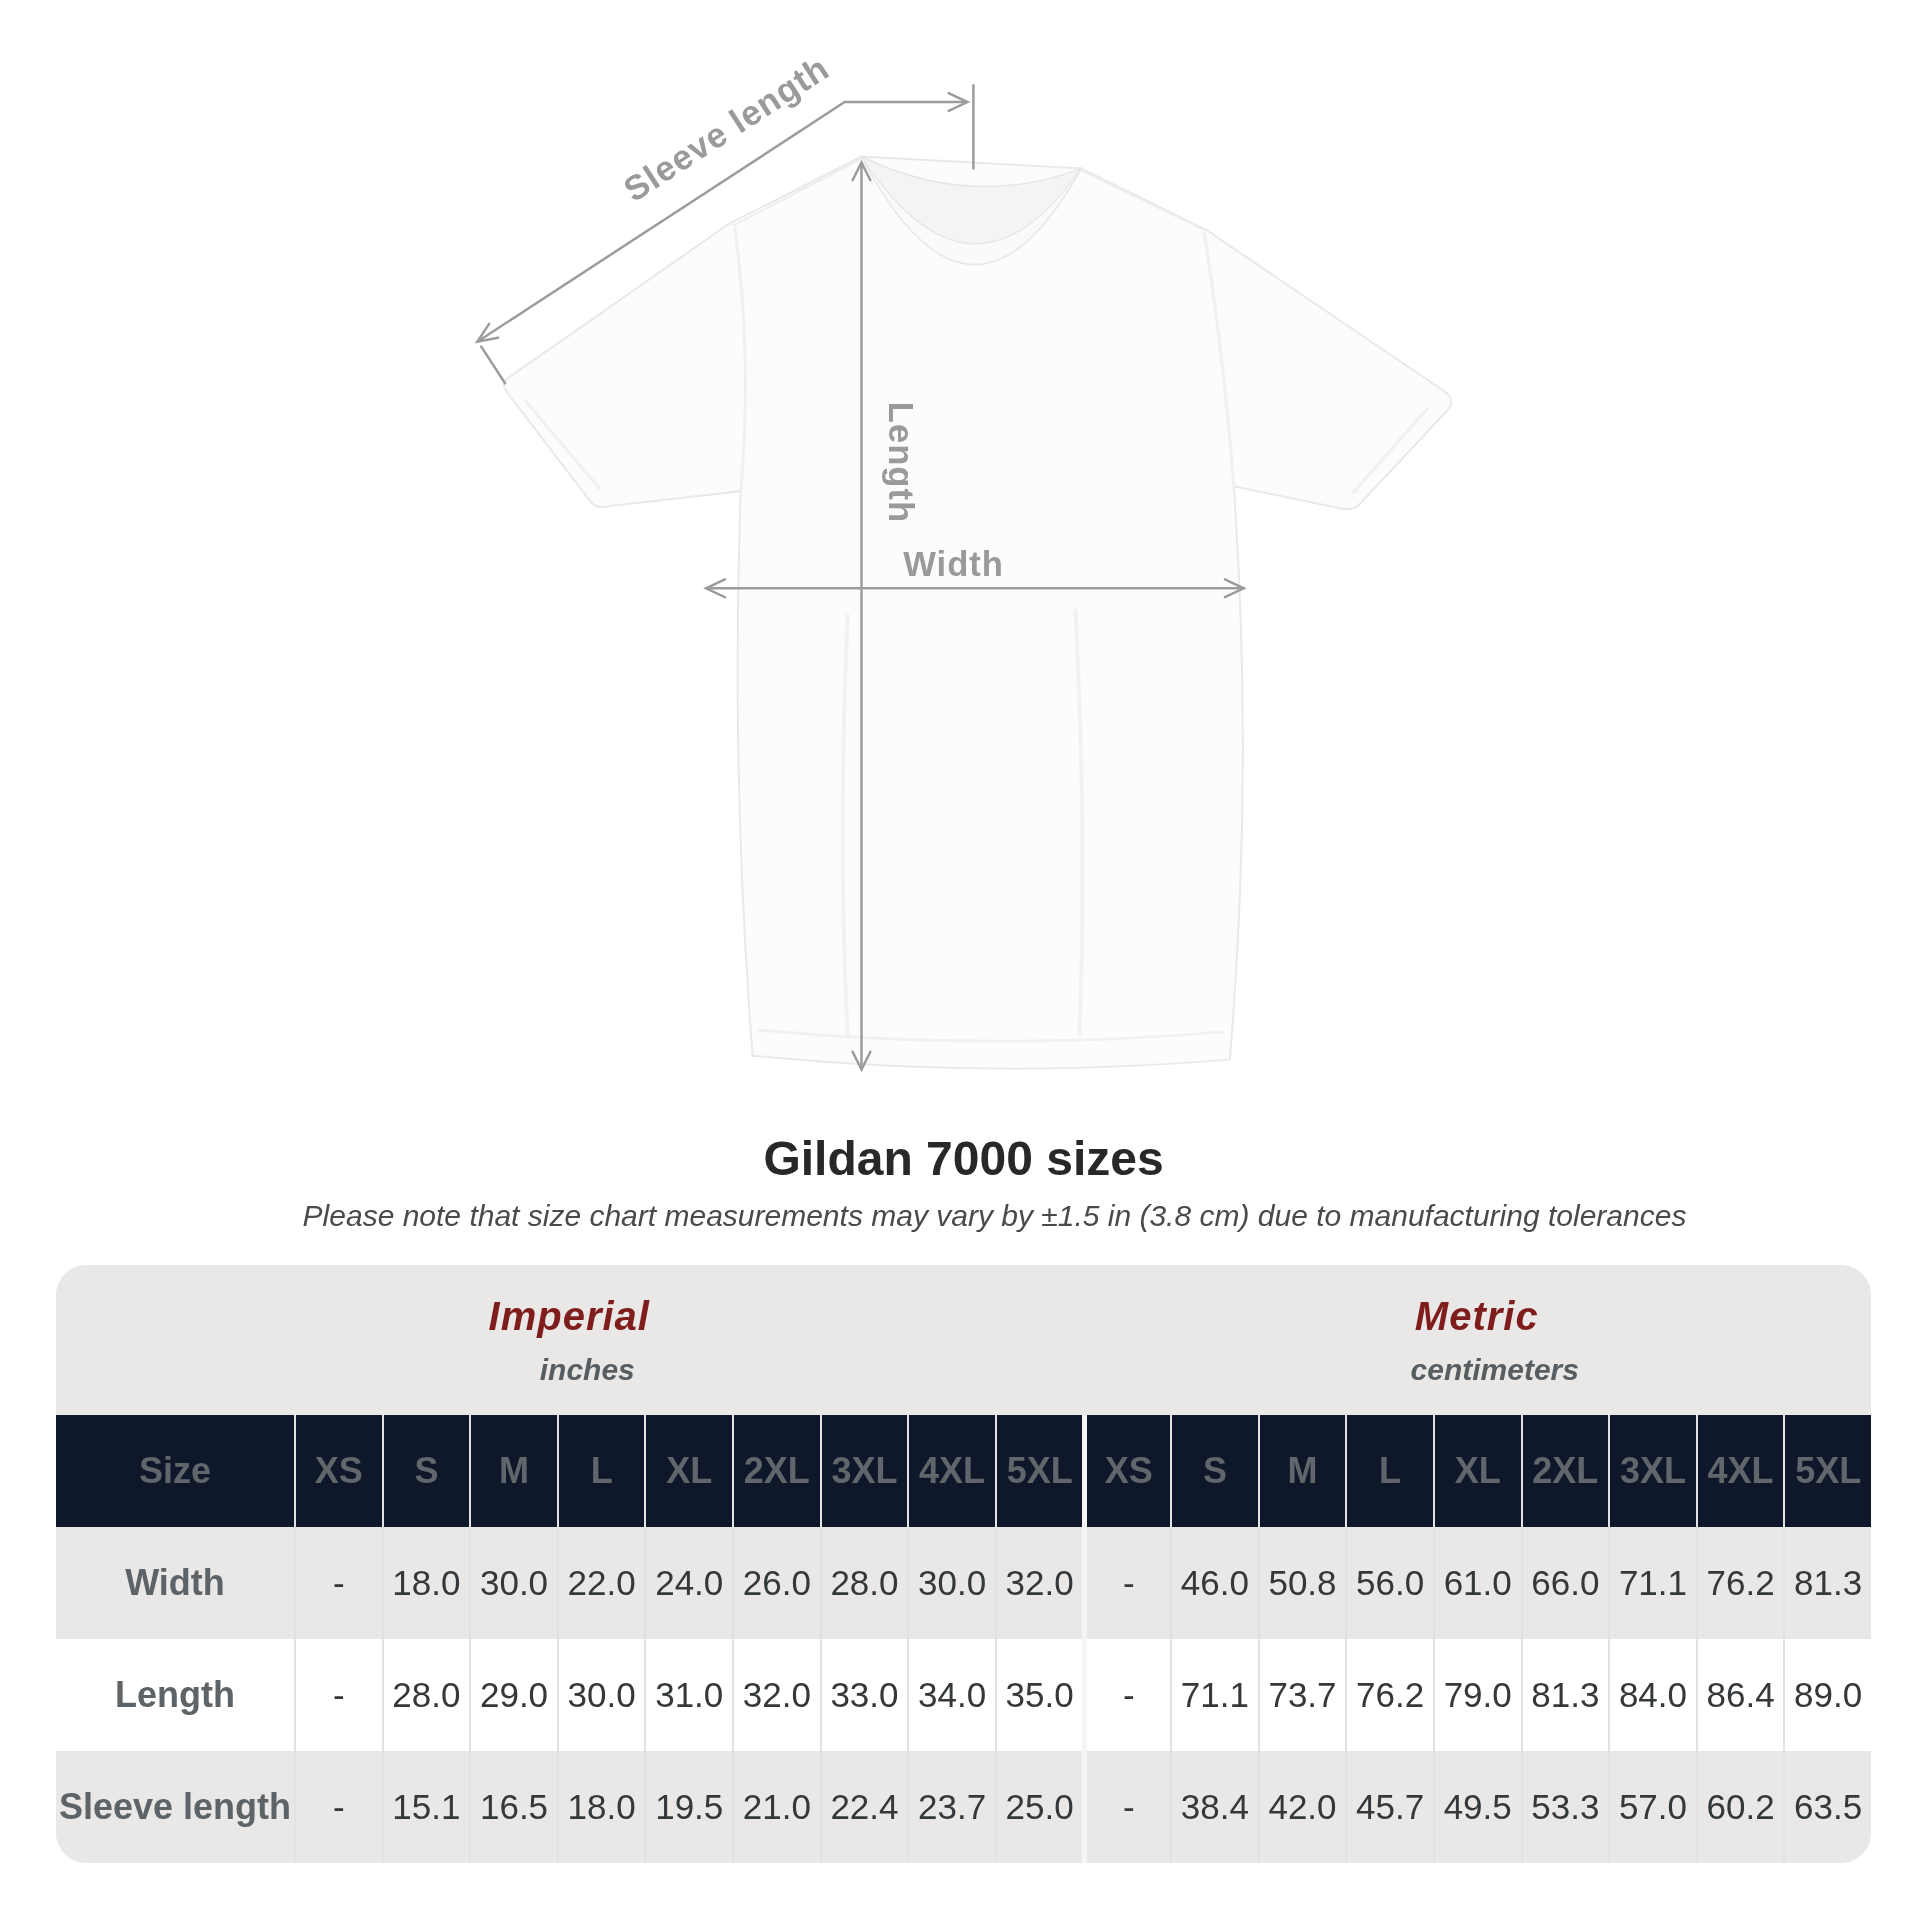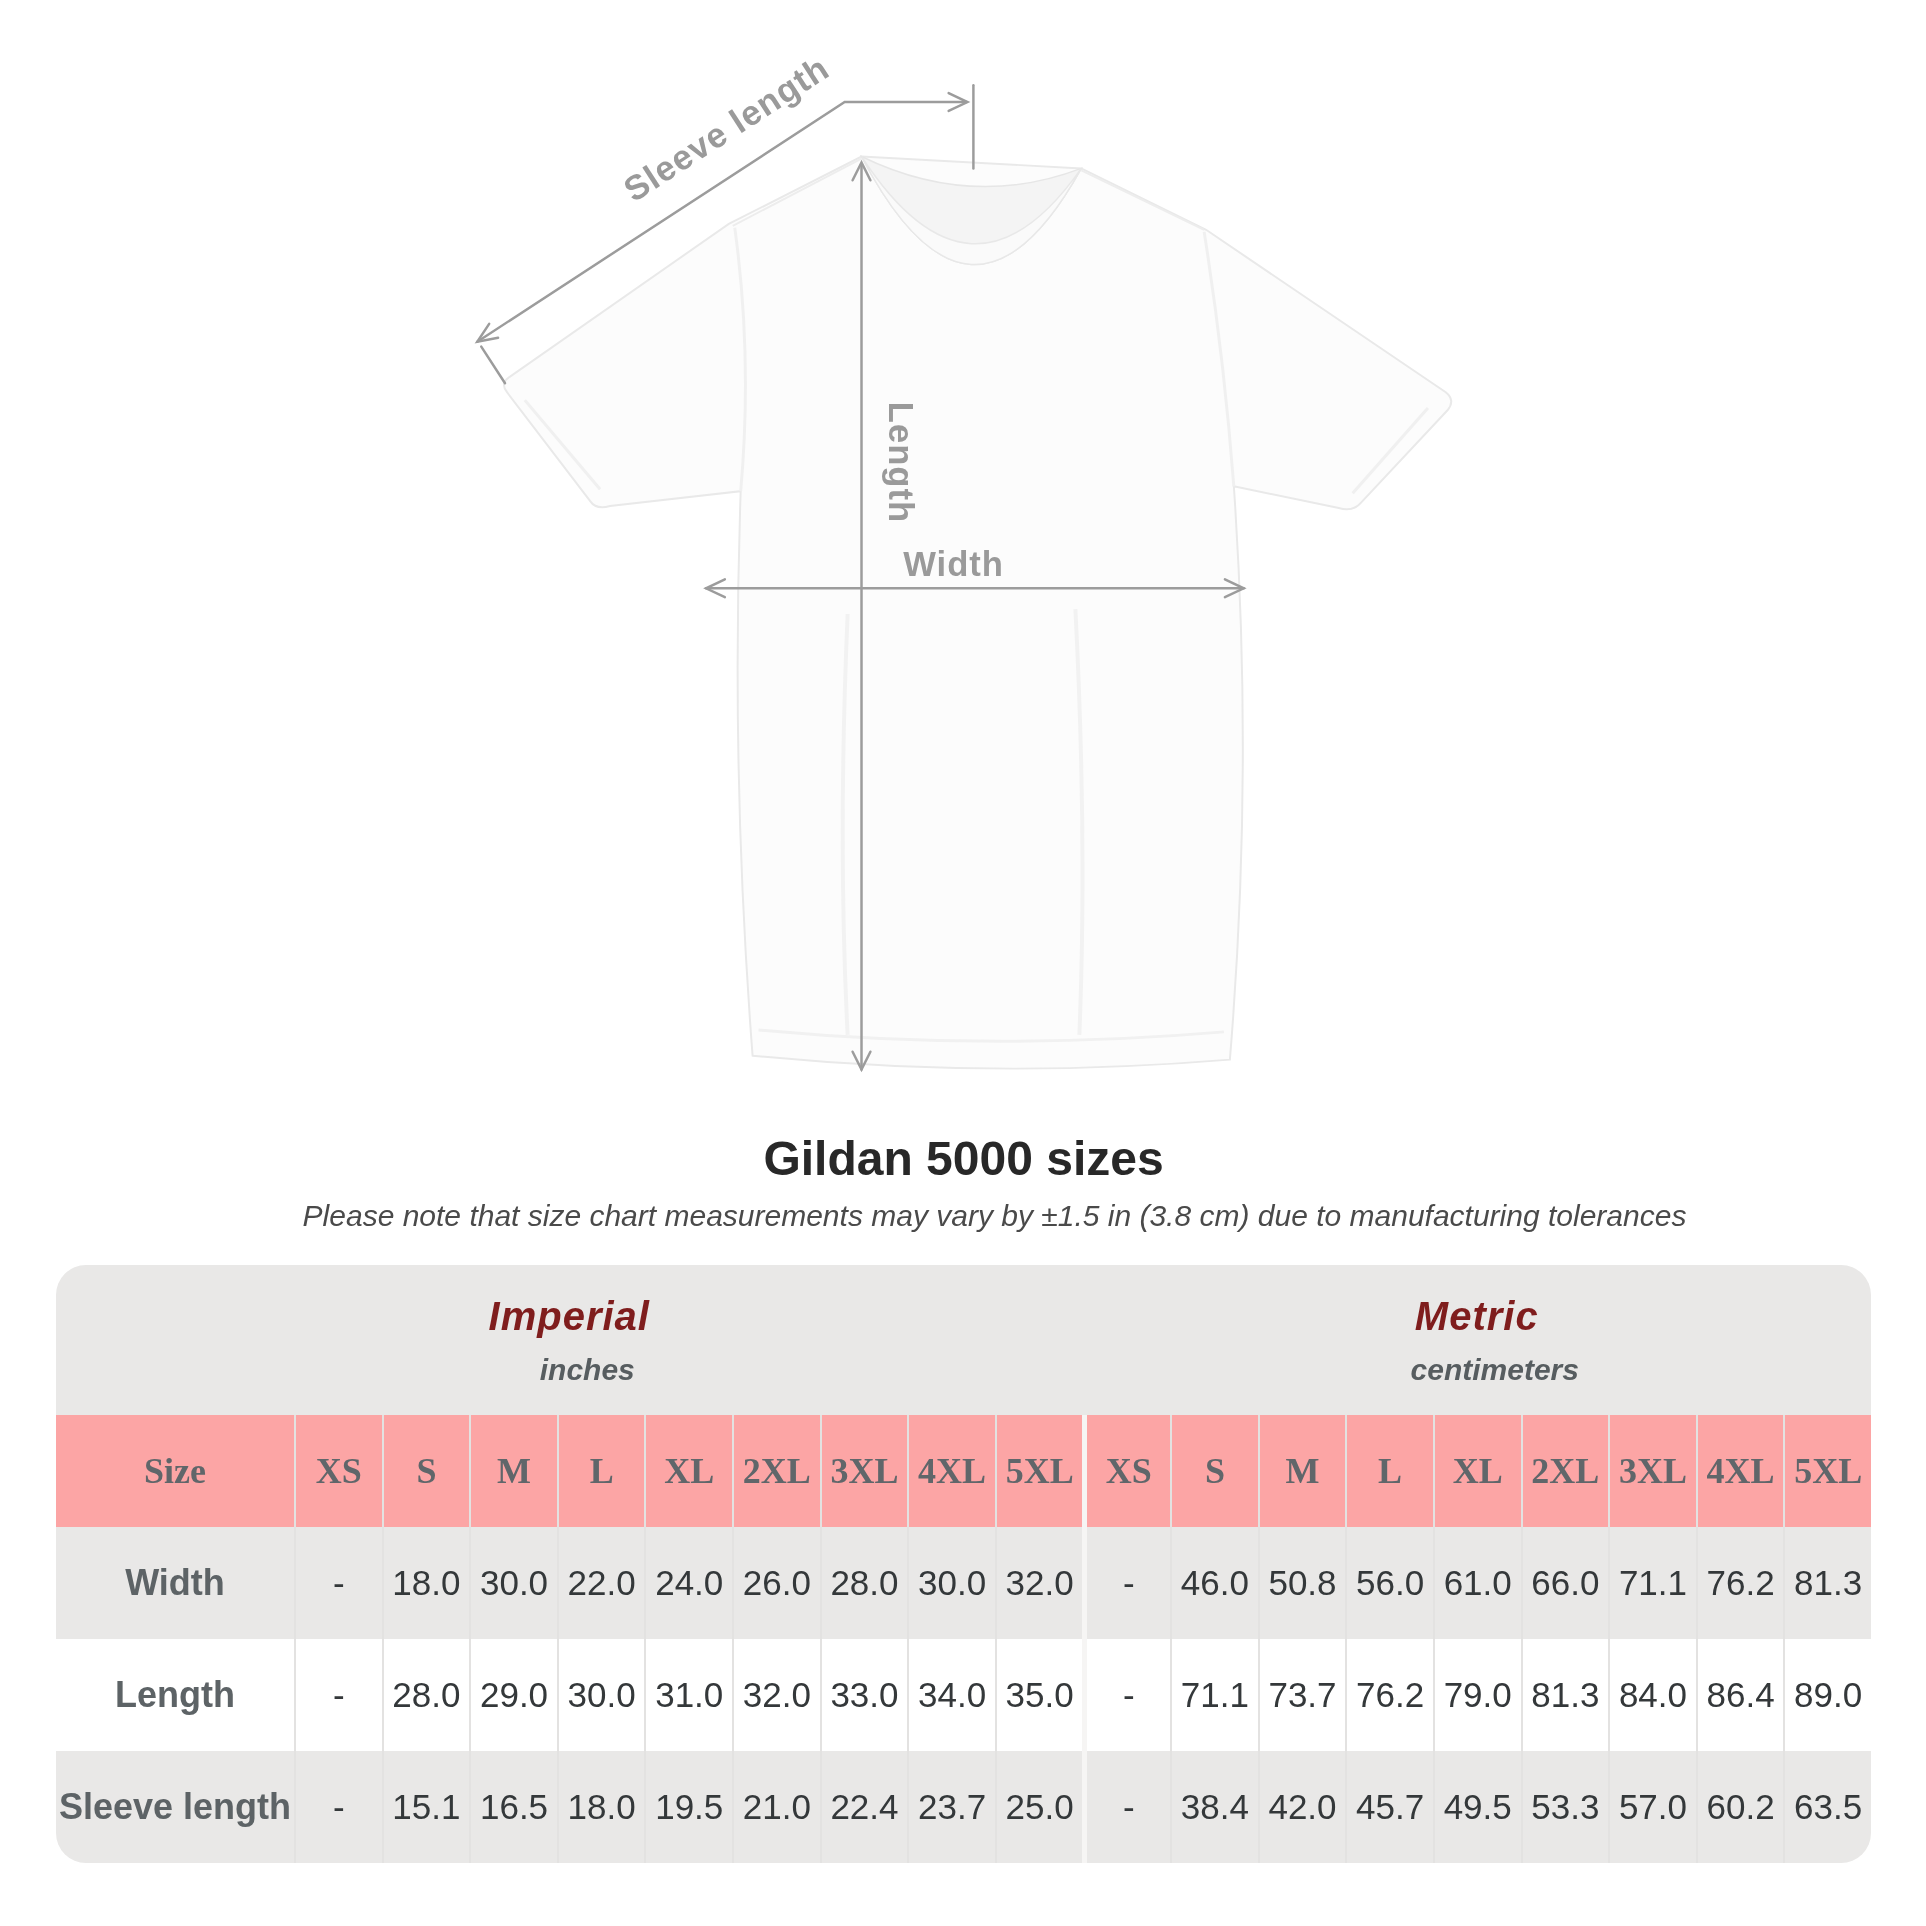--- a/index.html
+++ b/index.html
@@ -21,21 +21,21 @@
   
   .table-wrap{position:absolute;left:56px;top:1265px;width:1815px;height:598px;
               border-radius:30px;overflow:hidden;background:#fff;}
   table.size-chart{width:100%;height:100%;border-collapse:separate;border-spacing:0;
               table-layout:fixed;}
   th,td{padding:0;text-align:center;vertical-align:middle;font-family:"Liberation Sans",sans-serif;}
   tr.band-row th{background:#e9e8e7;height:150px;}
   .unit-name{font-size:40px;font-weight:700;font-style:italic;color:#7f1d1d;letter-spacing:1px;}
   .unit-sub{font-size:30px;font-style:italic;color:#575d60;margin-top:14px;padding-left:36px;}
   tr.size-row{height:112px;}
-  tr.size-row th{background:#fca5a5;font-size:36px;font-weight:700;color:#60666a;font-family:Liberation Serif, serif;}
+  tr.size-row th{background:#0f172a;font-size:36px;font-weight:700;color:#60666a;}
   tbody tr{height:112px;}
   tbody th.label-col{font-size:36px;font-weight:700;color:#5d6366;background:#fff;}
   tbody td{font-size:35px;color:#34383a;background:#fff;}
   tr.stripe th.label-col, tr.stripe td{background:#e9e8e7;}
   .sep{border-left:2px solid #e3e2e1;}
   .divider{border-left:5px solid #f6f5f4;}
 </style>
 </head>
 <body>
 
@@ -99,21 +99,21 @@
         <path d="M 486 350 L 510 387"></path>
         <path d="M 983 86 L 983 170"></path>
       </g>
     </g>
 
     <text class="dim-label" x="740" y="140" text-anchor="middle" transform="rotate(-33 740 140)">Sleeve length</text>
     <text class="dim-label" x="898" y="467" text-anchor="middle" transform="rotate(90 898 467)">Length</text>
     <text class="dim-label" x="963" y="582" text-anchor="middle">Width</text>
   </svg>
 
-  <div class="page-title">Gildan 5000 sizes</div>
+  <div class="page-title">Gildan 7000 sizes</div>
   <div class="page-subtitle">Please note that size chart measurements may vary by ±1.5 in (3.8 cm) due to manufacturing tolerances</div>
 
   <div class="table-wrap">
     <table class="size-chart">
       <colgroup id="cols">
           <col style="width: 238px;">
           <col>
           <col>
           <col>
           <col>

